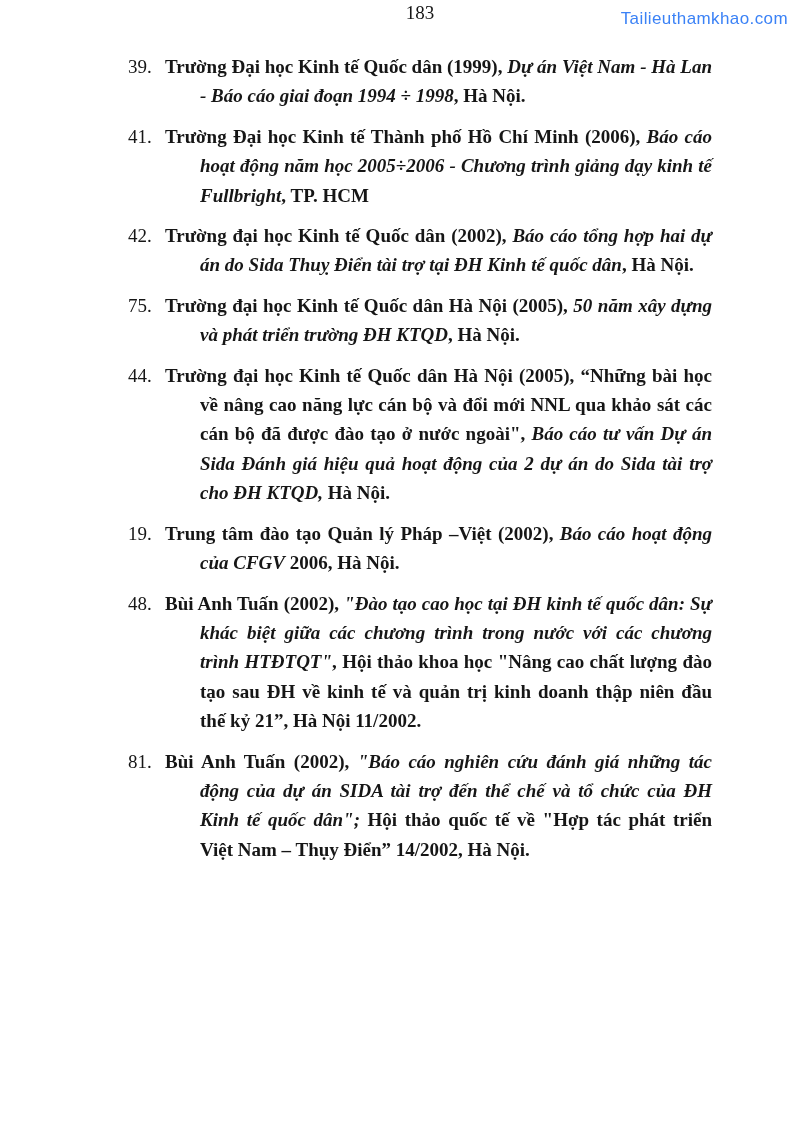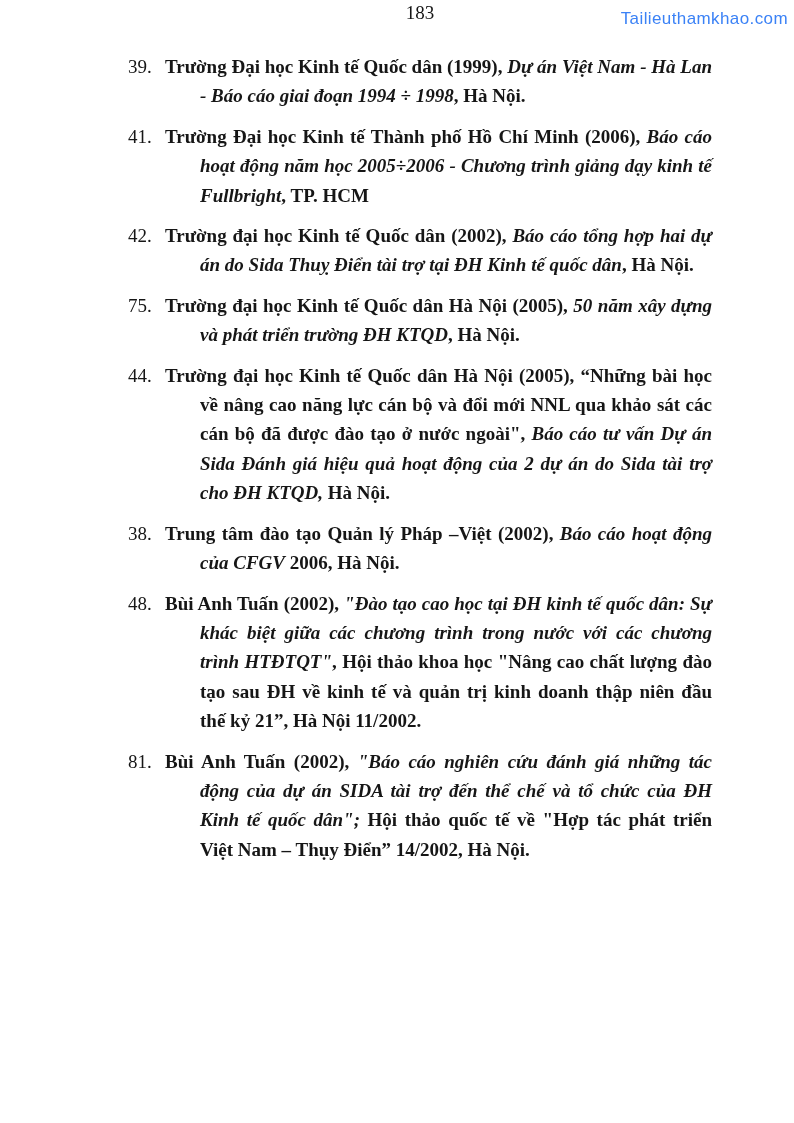--- a/index.html
+++ b/index.html
@@ -60,17 +60,17 @@
 
 <div class="content">
   <div class="page-number">183</div>
 
   <div class="ref-list">
       <p class="entry"><span class="ref-num">39.</span><span><span class="seg">Trường Đại học Kinh tế Quốc dân (1999), </span><em class="seg italic">Dự án Việt Nam - Hà Lan - Báo cáo giai đoạn 1994 ÷ 1998</em><span class="seg">, Hà Nội.</span></span></p>
       <p class="entry"><span class="ref-num">41.</span><span><span class="seg">Trường Đại học Kinh tế Thành phố Hồ Chí Minh (2006), </span><em class="seg italic">Báo cáo hoạt động năm học 2005÷2006 - Chương trình giảng dạy kinh tế Fullbright</em><span class="seg">, TP. HCM</span></span></p>
       <p class="entry"><span class="ref-num">42.</span><span><span class="seg">Trường đại học Kinh tế Quốc dân (2002), </span><em class="seg italic">Báo cáo tổng hợp hai dự án do Sida Thuỵ Điển tài trợ tại ĐH Kinh tế quốc dân</em><span class="seg">, Hà Nội.</span></span></p>
       <p class="entry"><span class="ref-num">75.</span><span><span class="seg">Trường đại học Kinh tế Quốc dân Hà Nội (2005), </span><em class="seg italic">50 năm xây dựng và phát triển trường ĐH KTQD</em><span class="seg">, Hà Nội.</span></span></p>
       <p class="entry"><span class="ref-num">44.</span><span><span class="seg">Trường đại học Kinh tế Quốc dân Hà Nội (2005), “Những bài học về nâng cao năng lực cán bộ và đổi mới NNL qua khảo sát các cán bộ đã được đào tạo ở nước ngoài", </span><em class="seg italic">Báo cáo tư vấn Dự án Sida Đánh giá hiệu quả hoạt động của 2 dự án do Sida tài trợ cho ĐH KTQD,</em><span class="seg"> Hà Nội.</span></span></p>
-      <p class="entry"><span class="ref-num">38.</span><span><span class="seg">Trung tâm đào tạo Quản lý Pháp –Việt (2002), </span><em class="seg italic">Báo cáo hoạt động của CFGV</em><span class="seg"> 2006,  Hà Nội.</span></span></p>
+      <p class="entry"><span class="ref-num">19.</span><span><span class="seg">Trung tâm đào tạo Quản lý Pháp –Việt (2002), </span><em class="seg italic">Báo cáo hoạt động của CFGV</em><span class="seg"> 2006,  Hà Nội.</span></span></p>
       <p class="entry"><span class="ref-num">48.</span><span><span class="seg">Bùi Anh Tuấn (2002), </span><em class="seg italic">"Đào tạo cao học tại ĐH kinh tế quốc dân: Sự khác biệt giữa các chương trình trong nước với các chương trình HTĐTQT"</em><span class="seg">, Hội thảo khoa học "Nâng cao chất lượng đào tạo sau ĐH về kinh tế và quản trị kinh doanh thập niên đầu thế kỷ 21”, Hà Nội 11/2002.</span></span></p>
       <p class="entry"><span class="ref-num">81.</span><span><span class="seg">Bùi Anh Tuấn (2002), </span><em class="seg italic">"Báo cáo nghiên cứu đánh giá những tác động của dự án SIDA tài trợ đến thể chế và tổ chức của ĐH Kinh tế quốc dân";</em><span class="seg"> Hội thảo quốc tế về "Hợp tác phát triển Việt Nam – Thụy Điển” 14/2002, Hà Nội.</span></span></p>
     </div>
 </div>
 
 </body></html>

